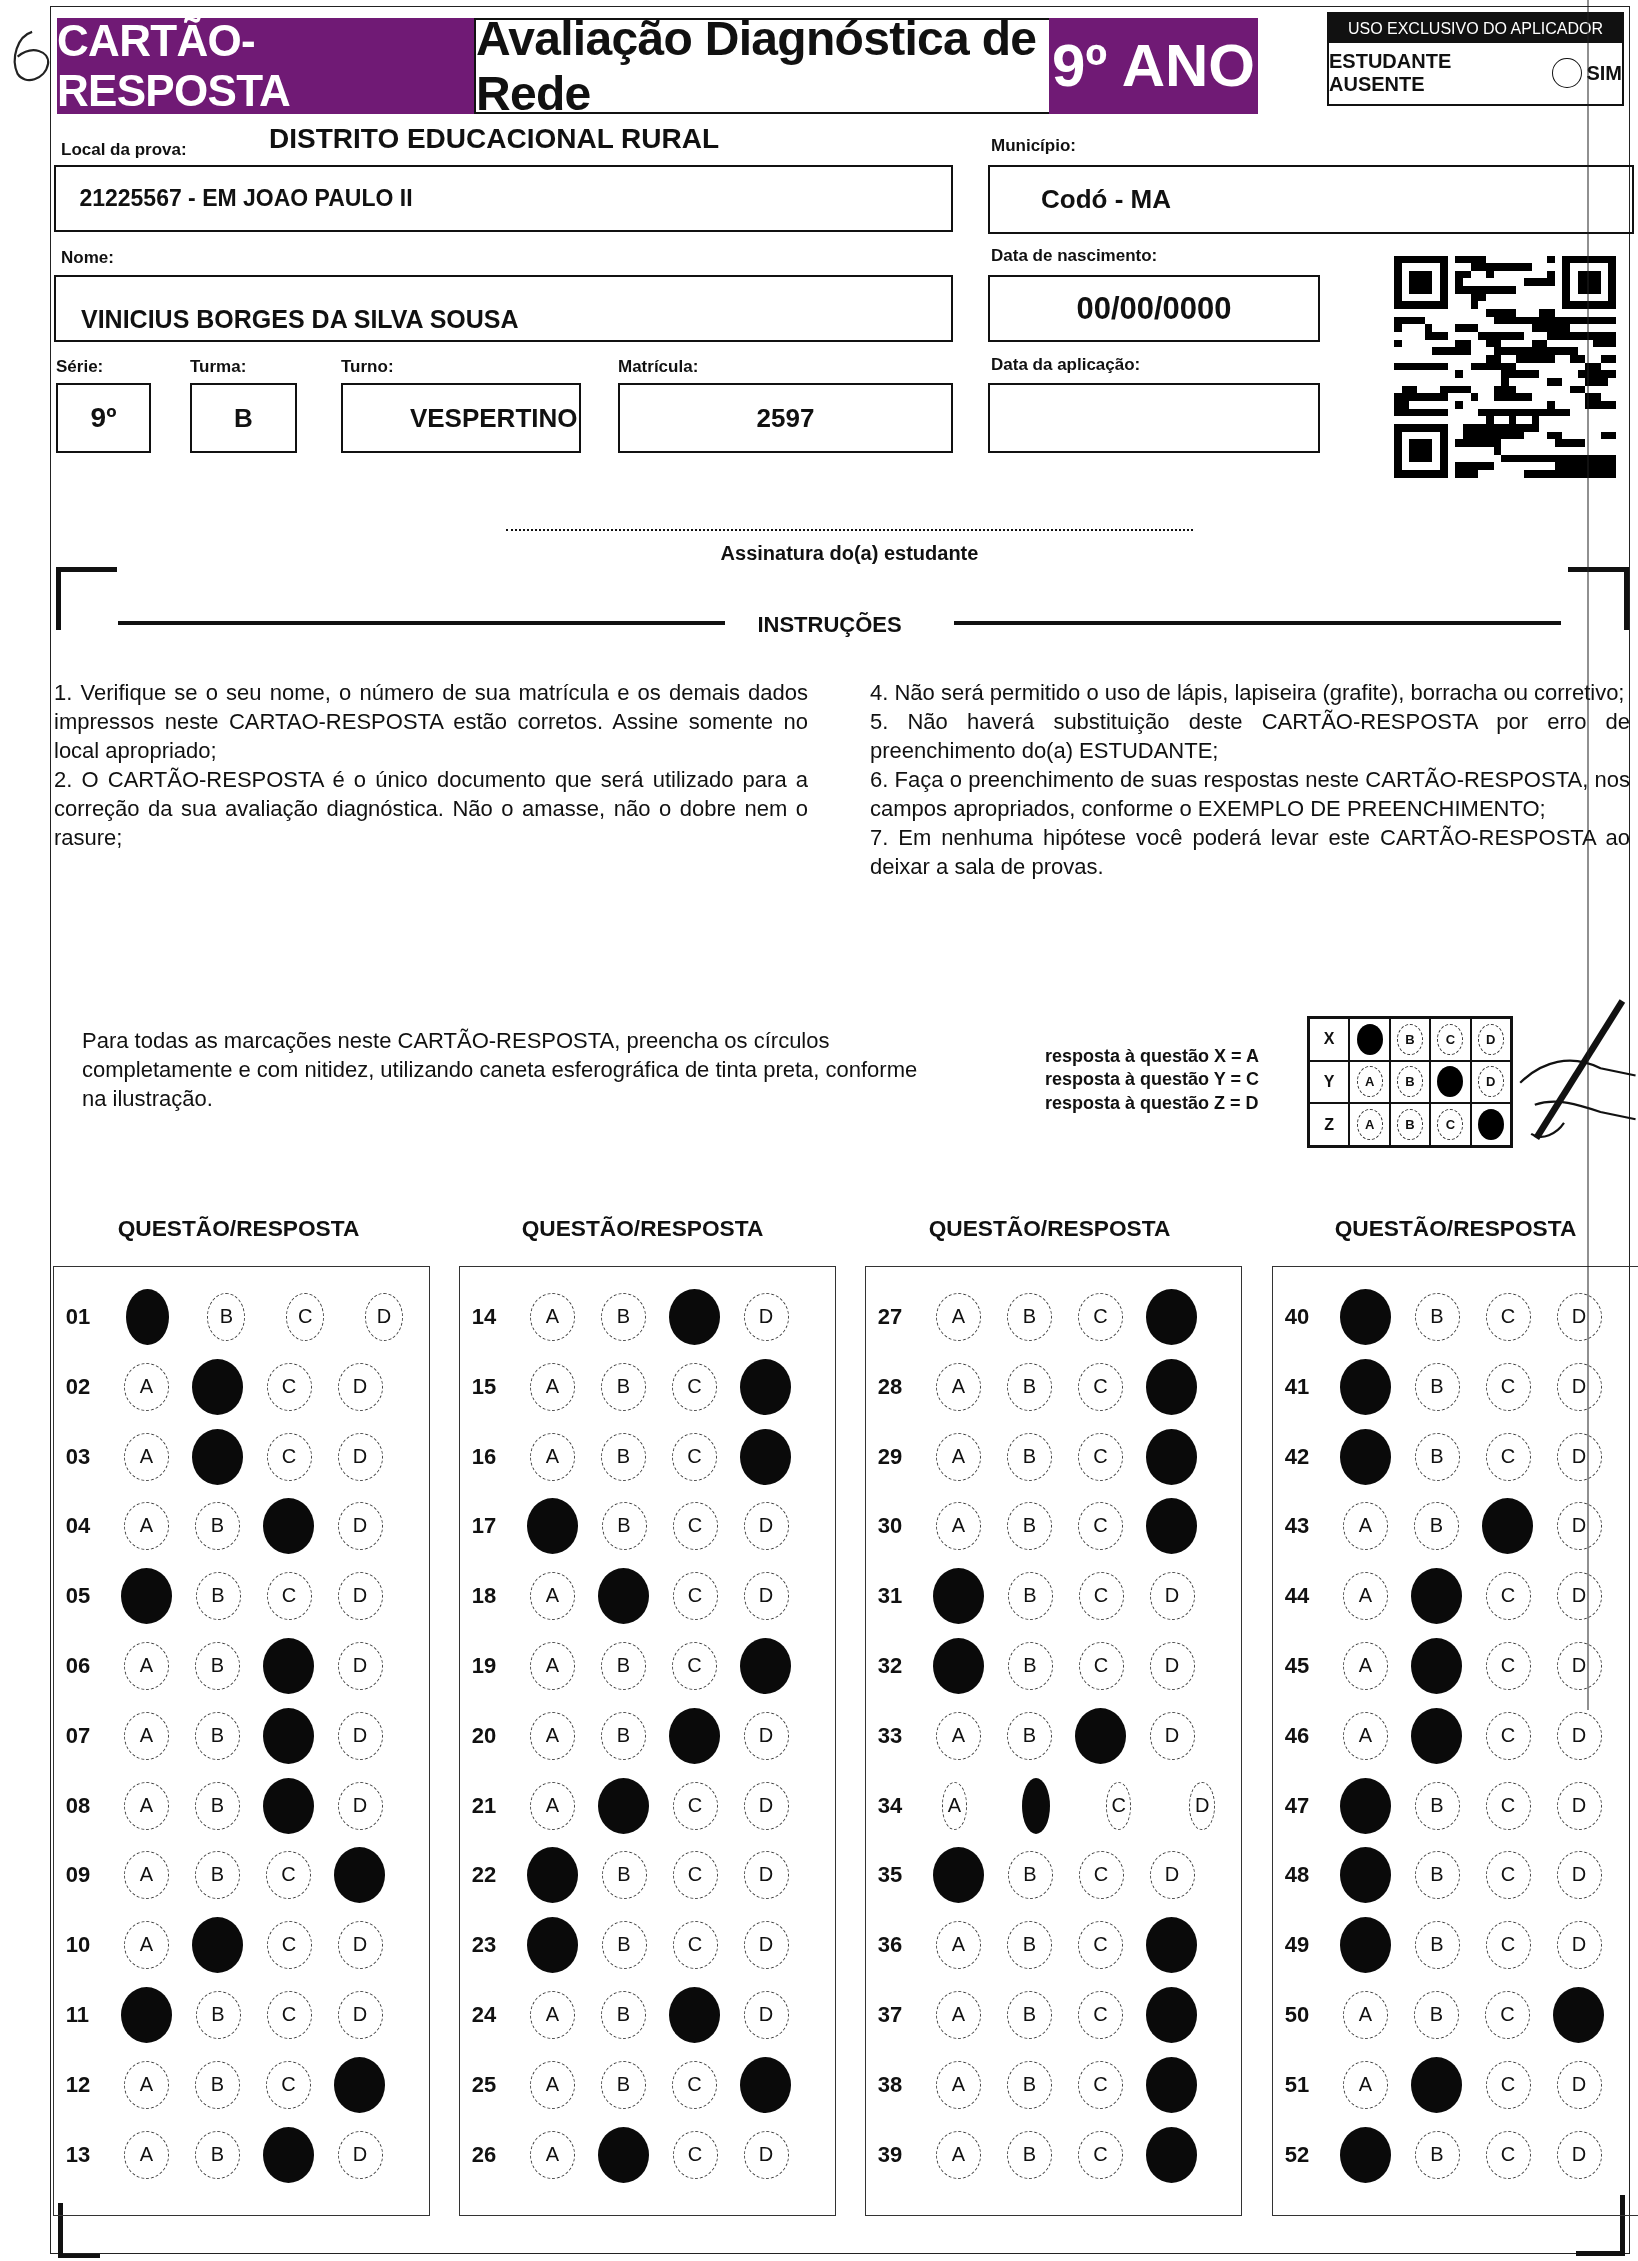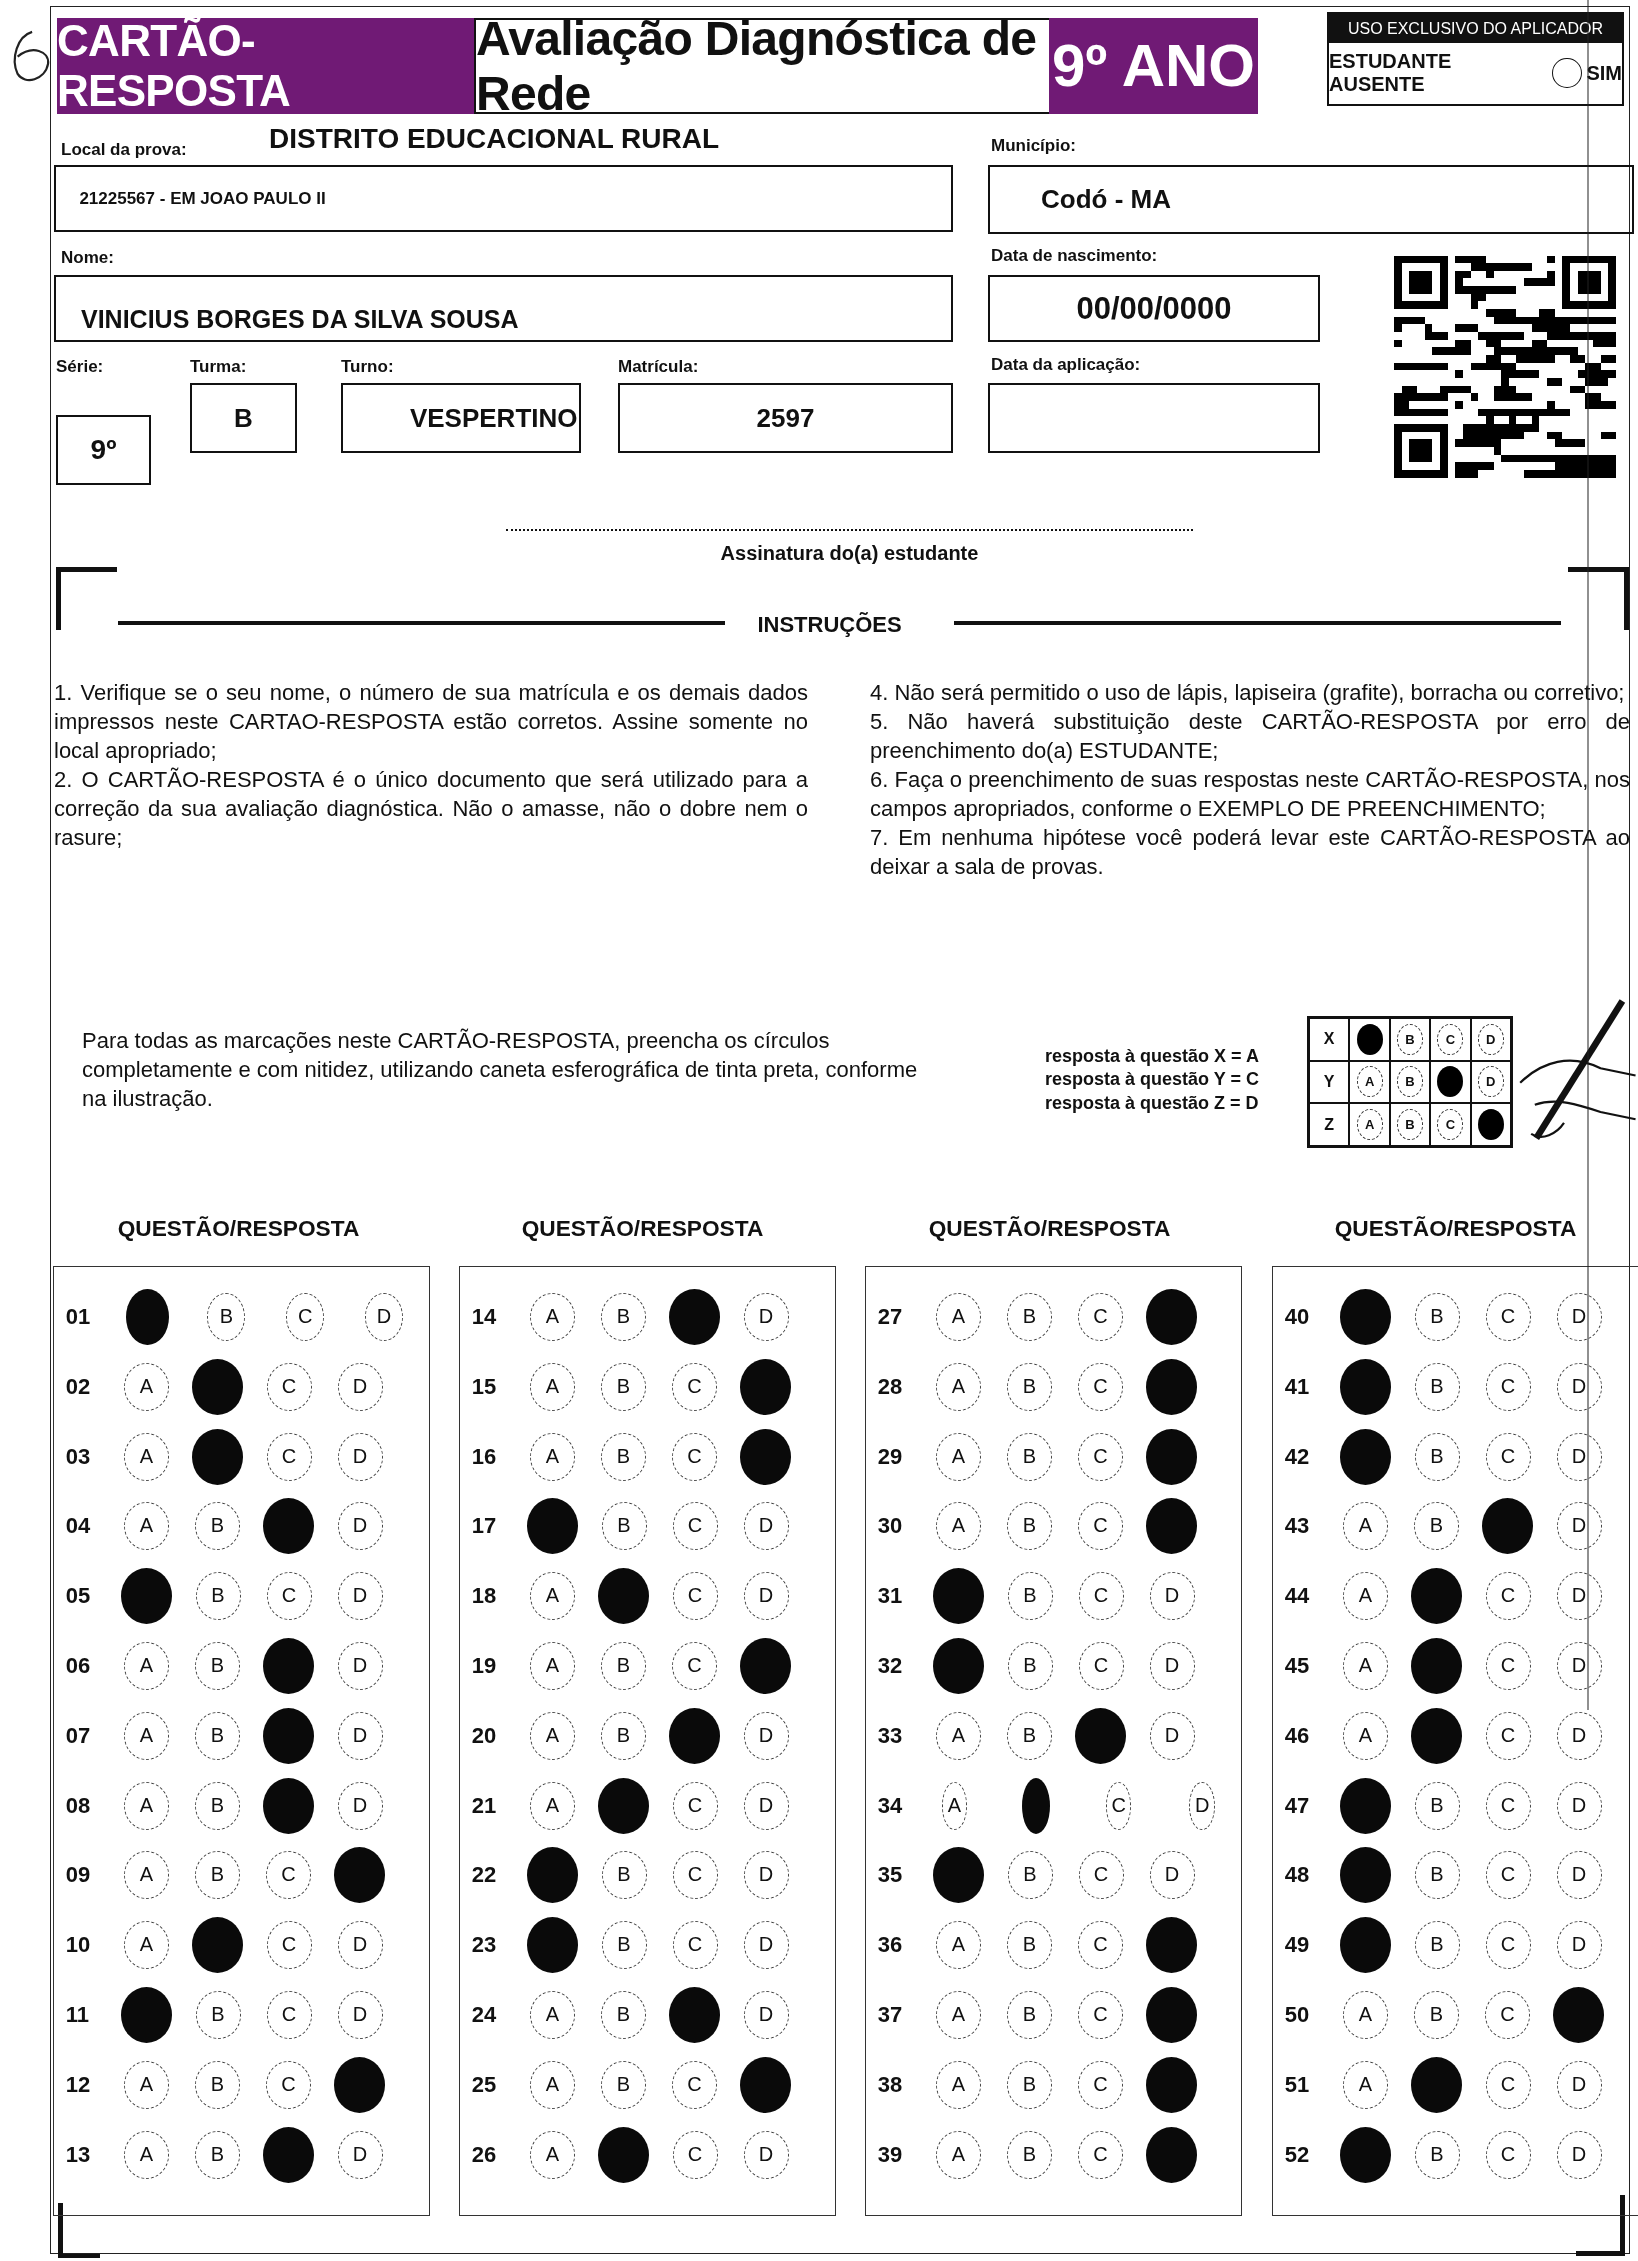--- a/index.html
+++ b/index.html
@@ -57,33 +57,33 @@
   <div class="aplic-top">USO EXCLUSIVO DO APLICADOR</div>
   <div class="aplic-body">
     <span>ESTUDANTE AUSENTE</span>
     <span class="aplic-circle"></span>
     <span>SIM</span>
   </div>
 </div>
 
 <div class="abs lbl" style="left:61px;top:140px;">Local da prova:</div>
 <div class="abs" style="left:269px;top:123px;font-size:28px;font-weight:bold;">DISTRITO EDUCACIONAL RURAL</div>
-<div class="box" style="left:54px;top:165px;width:899px;height:67px;padding-left:23.4px;font-size:17px;">21225567 - EM JOAO PAULO II</div>
+<div class="box" style="left:54px;top:165px;width:899px;height:67px;padding-left:23.4px;font-size:23px;">21225567 - EM JOAO PAULO II</div>
 
 <div class="abs lbl" style="left:991px;top:136px;">Município:</div>
 <div class="box" style="left:988px;top:165px;width:646px;height:69px;padding-left:51px;font-size:26px;">Codó - MA</div>
 
 <div class="abs lbl" style="left:61px;top:248px;">Nome:</div>
 <div class="box" style="left:54px;top:275px;width:899px;height:67px;padding-left:25px;padding-top:22px;font-size:25px;">VINICIUS BORGES DA SILVA SOUSA</div>
 
 <div class="abs lbl" style="left:991px;top:246px;">Data de nascimento:</div>
 <div class="box" style="left:988px;top:275px;width:332px;height:67px;justify-content:center;font-size:31px;">00/00/0000</div>
 
 <div class="abs lbl" style="left:56px;top:357px;">Série:</div>
-<div class="box" style="left:56px;top:383px;width:95px;height:70px;justify-content:center;font-size:28px;margin-top:32px;">9º</div>
+<div class="box" style="left:56px;top:383px;width:95px;height:70px;justify-content:center;font-size:28px;">9º</div>
 
 <div class="abs lbl" style="left:190px;top:357px;">Turma:</div>
 <div class="box" style="left:190px;top:383px;width:107px;height:70px;justify-content:center;font-size:26px;">B</div>
 
 <div class="abs lbl" style="left:341px;top:357px;">Turno:</div>
 <div class="box" style="left:341px;top:383px;width:240px;height:70px;justify-content:flex-end;padding-right:1.5px;font-size:26px;">VESPERTINO</div>
 
 <div class="abs lbl" style="left:618px;top:357px;">Matrícula:</div>
 <div class="box" style="left:618px;top:383px;width:335px;height:70px;justify-content:center;font-size:26px;">2597</div>
 

